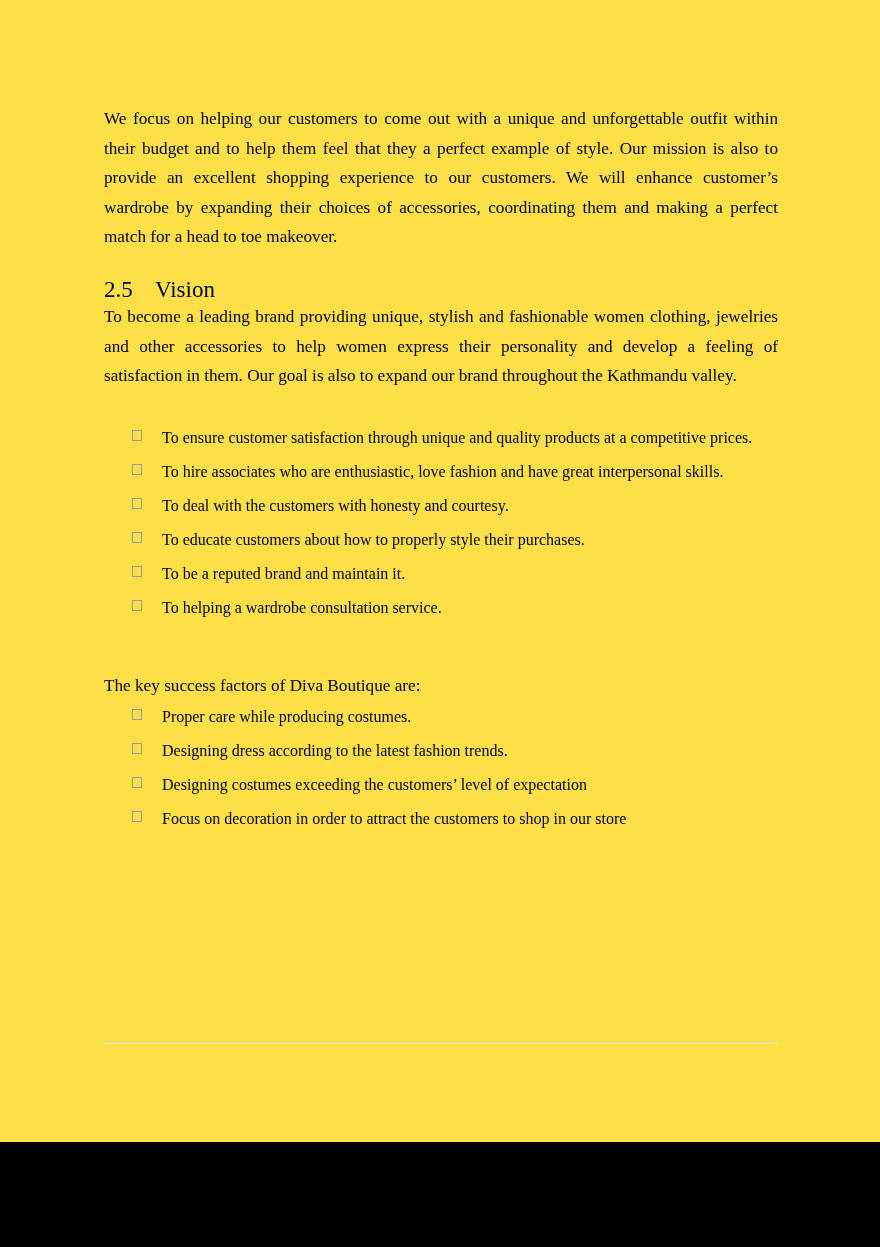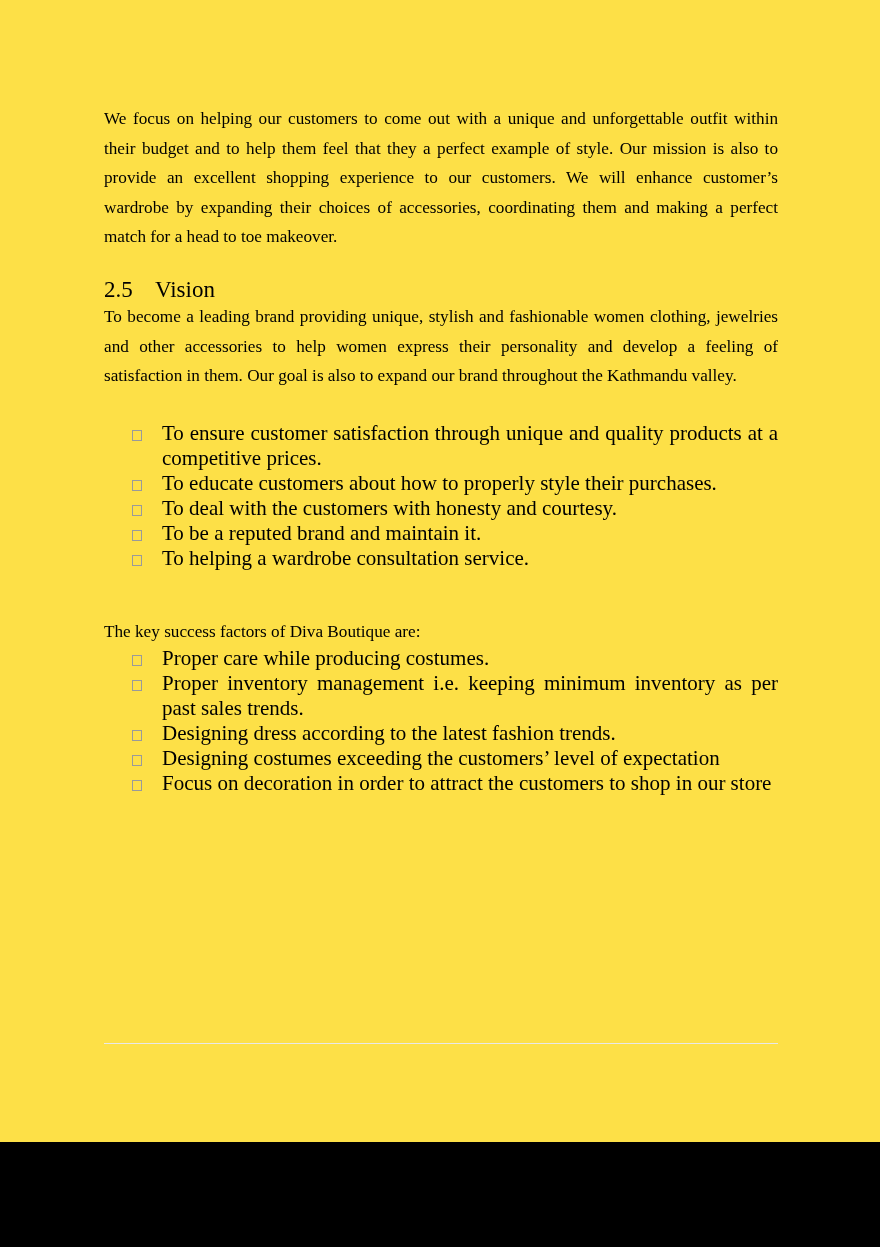--- a/index.html
+++ b/index.html
@@ -69,22 +69,22 @@
   
   .bullet-list {
     list-style: none;
     margin: 0;
     padding: 0;
   }
 
   .bullet-item {
     position: relative;
     padding-left: 58px;
-    font-size: 21px;
-    line-height: 25px;
+    font-size: 16px;
+    line-height: 34px;
     text-align: justify;
     text-justify: inter-word;
     color: #000000;
   }
 
   
   .bullet-box {
     position: absolute;
     left: 28px;
     top: 9px;
@@ -148,52 +148,52 @@
     <div class="spacer-md"></div>
 
 
     <ul class="bullet-list">
       <li class="bullet-item">
         <span class="bullet-box"></span>
         <span class="bullet-text">To ensure customer satisfaction through unique and quality products at a competitive prices.</span>
       </li>
       <li class="bullet-item">
         <span class="bullet-box"></span>
+        <span class="bullet-text">To hire associates who are enthusiastic, love fashion and have great interpersonal skills.</span>
+      </li>
+      <li class="bullet-item">
+        <span class="bullet-box"></span>
+        <span class="bullet-text">To deal with the customers with honesty and courtesy.</span>
+      </li>
+      <li class="bullet-item">
+        <span class="bullet-box"></span>
         <span class="bullet-text">To educate customers about how to properly style their purchases.</span>
       </li>
       <li class="bullet-item">
         <span class="bullet-box"></span>
-        <span class="bullet-text">To deal with the customers with honesty and courtesy.</span>
-      </li>
-      <li class="bullet-item">
-        <span class="bullet-box"></span>
         <span class="bullet-text">To be a reputed brand and maintain it.</span>
       </li>
       <li class="bullet-item">
         <span class="bullet-box"></span>
         <span class="bullet-text">To helping a wardrobe consultation service.</span>
       </li>
     </ul>
 
     <div class="spacer-lg"></div>
 
 
     <p class="para para-tight">The key success factors of Diva Boutique are:</p>
 
     <ul class="bullet-list">
       <li class="bullet-item">
         <span class="bullet-box"></span>
         <span class="bullet-text">Proper care while producing costumes.</span>
       </li>
       <li class="bullet-item">
         <span class="bullet-box"></span>
-        <span class="bullet-text">Proper inventory management i.e. keeping minimum inventory as per past sales trends.</span>
-      </li>
-      <li class="bullet-item">
-        <span class="bullet-box"></span>
         <span class="bullet-text">Designing dress according to the latest fashion trends.</span>
       </li>
       <li class="bullet-item">
         <span class="bullet-box"></span>
         <span class="bullet-text">Designing costumes exceeding the customers’ level of expectation</span>
       </li>
       <li class="bullet-item">
         <span class="bullet-box"></span>
         <span class="bullet-text">Focus on decoration in order to attract the customers to shop in our store</span>
       </li>

